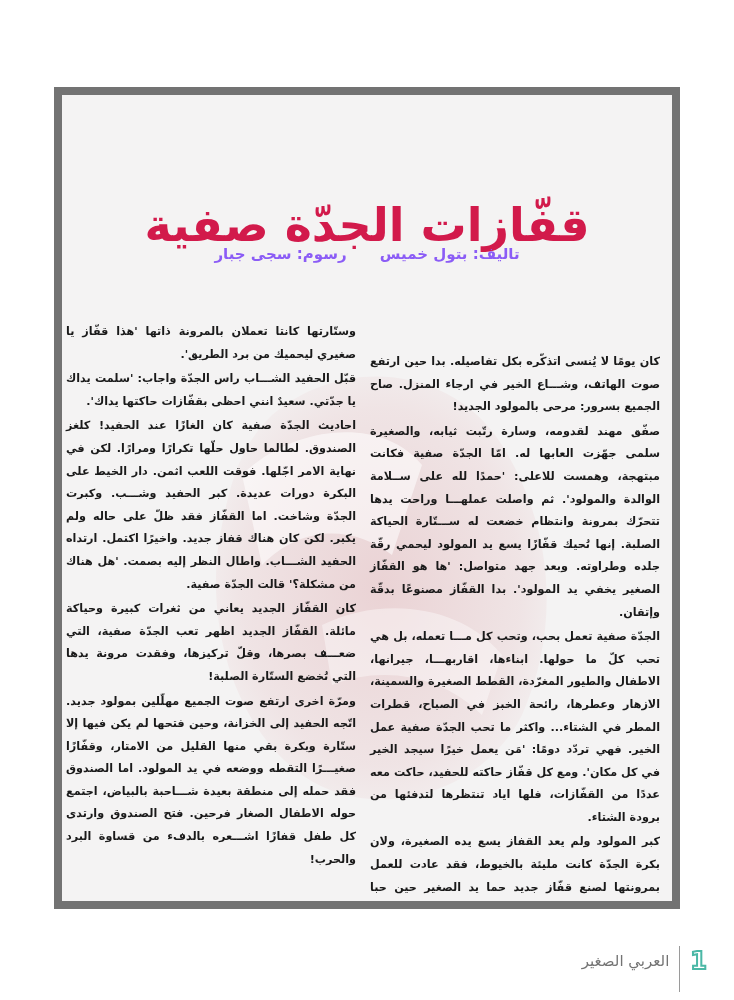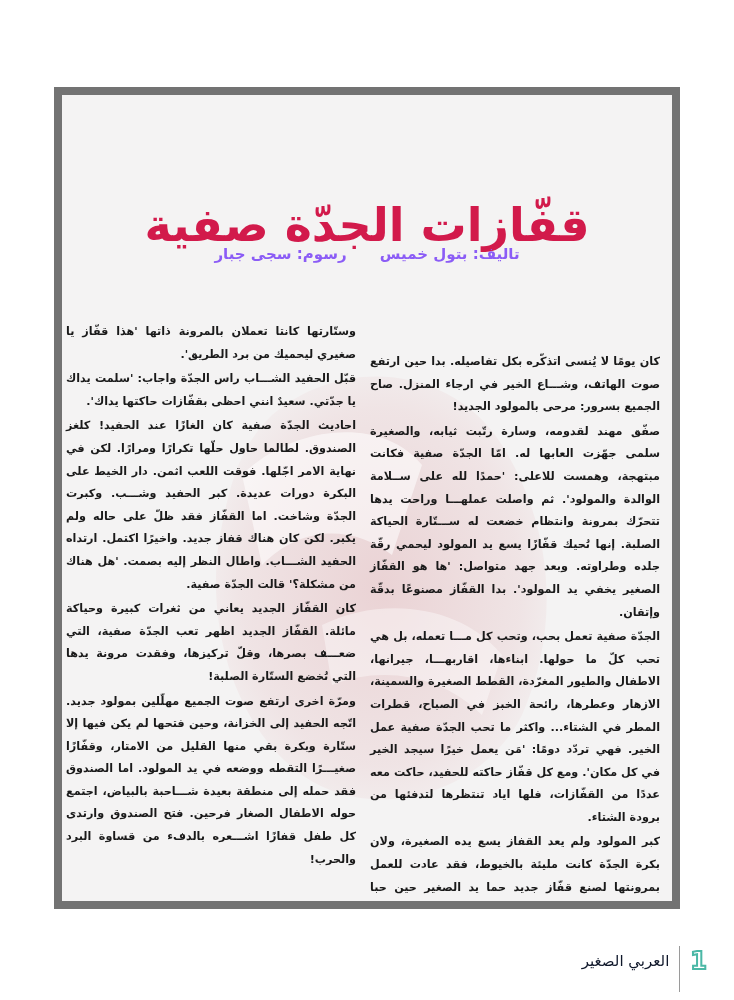--- a/index.html
+++ b/index.html
@@ -43,21 +43,21 @@
   .footer {
     position: absolute; right: 28px; top: 930px; direction: rtl;
     display: flex; align-items: center; gap: 10px;
   }
   .page-num {
     font-size: 24px; font-weight: bold; color: #ffffff;
     -webkit-text-stroke: 2px #4bb8a6; font-family: "DejaVu Sans", sans-serif;
     letter-spacing: -1px;
   }
   .footer-sep { width: 1px; height: 46px; background: #9a9a9a; margin-top: 16px; }
-  .mag-name { font-size: 15px; color: #0f172a; font-family: "DejaVu Sans", sans-serif; }
+  .mag-name { font-size: 15px; color: #737373; font-family: "DejaVu Sans", sans-serif; }
 </style>
 </head>
 <body>
 
 <div class="frame">
   <svg class="glove-bg" viewBox="0 0 520 560">
     <defs>
       <radialGradient id="gl" cx="50%" cy="50%" r="60%">
         <stop offset="0%" stop-color="#e9cfd1"></stop>
         <stop offset="70%" stop-color="#efe2e3"></stop>

